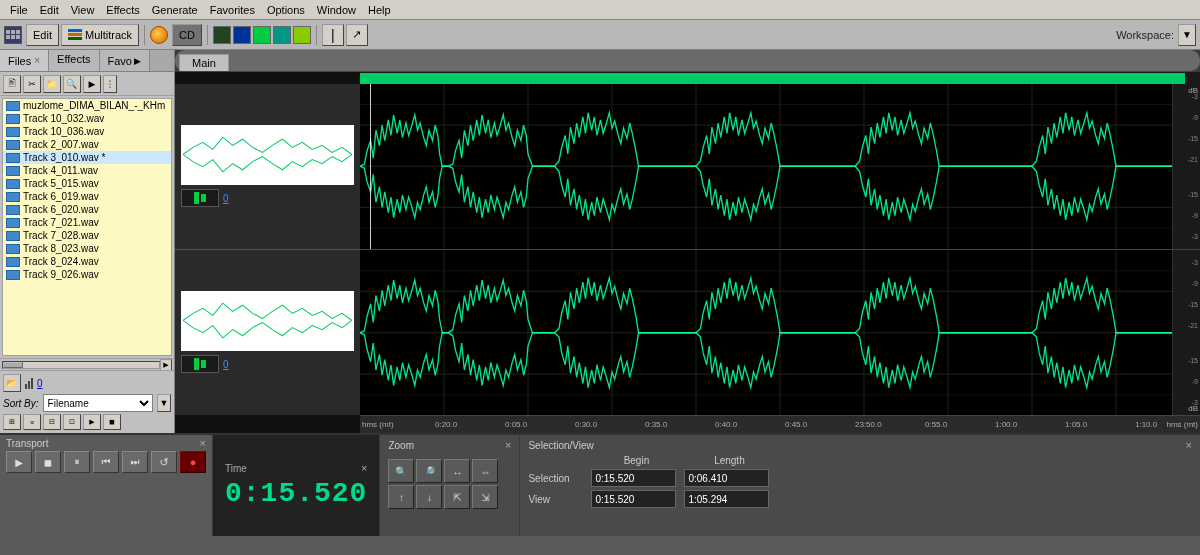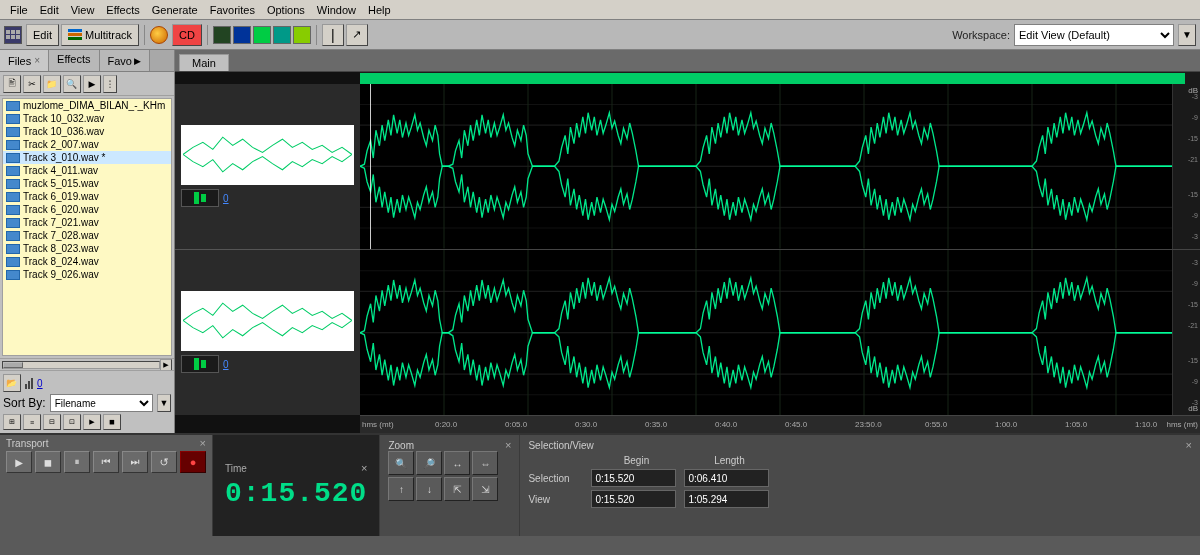--- a/index.html
+++ b/index.html
@@ -38,38 +38,35 @@
     <div style="width:14px; height:12px; display:flex; flex-direction:column; gap:1px; justify-content:center;">
       <div style="height:3px; background:#0066cc;"></div>
       <div style="height:3px; background:#cc6600;"></div>
       <div style="height:3px; background:#006600;"></div>
     </div>
     <span>Multitrack</span>
   </button>
   <div style="width:1px; height:20px; background:#888; margin:0 3px;"></div>
 
   <div style="width:18px;height:18px;border-radius:50%;background:radial-gradient(circle at 40% 40%, #ffcc44, #cc6600); border:1px solid #aa4400; margin-right:2px;"></div>
-  <button style="background:#ef4444; border:1px outset #999; padding:1px 6px; font-size:11px; cursor:pointer; height:22px;">CD</button>
+  <button style="background:#737373; border:1px outset #999; padding:1px 6px; font-size:11px; cursor:pointer; height:22px;">CD</button>
   <div style="width:1px; height:20px; background:#888; margin:0 3px;"></div>
 
   <div style="width:18px;height:18px;background:#224422;border:1px solid #666;cursor:pointer;"></div>
   <div style="width:18px;height:18px;background:#003399;border:1px solid #666;cursor:pointer;"></div>
   <div style="width:18px;height:18px;background:#00cc44;border:1px solid #666;cursor:pointer;"></div>
   <div style="width:18px;height:18px;background:#009988;border:1px solid #666;cursor:pointer;"></div>
   <div style="width:18px;height:18px;background:#88cc00;border:1px solid #666;cursor:pointer;"></div>
   <div style="width:1px; height:20px; background:#888; margin:0 3px;"></div>
 
   <div style="width:22px;height:22px;background:#d4d0c8;border:1px outset #999;cursor:pointer;display:flex;align-items:center;justify-content:center;font-size:14px;">|</div>
   <div style="width:22px;height:22px;background:#d4d0c8;border:1px outset #999;cursor:pointer;display:flex;align-items:center;justify-content:center;font-size:11px;">↗</div>
 
   <div style="margin-left:auto; font-size:11px; display:flex; align-items:center; gap:4px;">
     <span style="color:#222;">Workspace:</span>
-    <select style="font-size:11px; height:22px; background:#fff; border:1px solid #808080; min-width:160px;">
-      <option>Edit View (Default)</option>
-    </select>
     <button style="width:18px;height:22px;background:#d4d0c8;border:1px outset #999;cursor:pointer;font-size:10px;">▼</button>
   </div>
 </div>
 
 <div style="display:flex; height:383px;">
 
   <div style="width:175px; background:#c0c0c0; border-right:1px solid #808080; display:flex; flex-direction:column; flex-shrink:0;">
 
     <div style="display:flex; background:#a8a8a8; height:22px; border-bottom:1px solid #808080;">
       <div style="padding:3px 8px; font-size:11px; cursor:pointer; background:#c8c8c8; border-right:1px solid #888; display:flex;align-items:center;gap:3px;">
@@ -164,41 +161,41 @@
       <div style="display:flex;align-items:center;gap:4px;">
         <div style="width:18px;height:18px;background:#d4d0c8;border:1px outset #999;cursor:pointer;display:flex;align-items:center;justify-content:center;font-size:9px;">📂</div>
         <div style="display:flex;gap:1px;align-items:flex-end;">
           <div style="width:2px;height:5px;background:#444;"></div>
           <div style="width:2px;height:8px;background:#444;"></div>
           <div style="width:2px;height:11px;background:#444;"></div>
         </div>
         <span style="font-size:10px;color:#0000cc;text-decoration:underline;">0</span>
       </div>
       <div style="display:flex;align-items:center;gap:4px;">
-        <span style="font-size:12px;">Sort By:</span>
+        <span style="font-size:10px;font-style:italic;">Sort By:</span>
         <select style="font-size:10px;height:18px;background:#fff;border:1px solid #808080;flex:1;">
           <option>Filename</option>
         </select>
         <div style="width:14px;height:18px;background:#d4d0c8;border:1px outset #999;display:flex;align-items:center;justify-content:center;font-size:9px;cursor:pointer;">▼</div>
       </div>
 
       <div style="display:flex;align-items:center;gap:2px;">
         <div style="width:18px;height:16px;background:#d4d0c8;border:1px outset #999;cursor:pointer;font-size:7px;display:flex;align-items:center;justify-content:center;">⊞</div>
         <div style="width:18px;height:16px;background:#d4d0c8;border:1px outset #999;cursor:pointer;font-size:7px;display:flex;align-items:center;justify-content:center;">≡</div>
         <div style="width:18px;height:16px;background:#d4d0c8;border:1px outset #999;cursor:pointer;font-size:7px;display:flex;align-items:center;justify-content:center;">⊟</div>
         <div style="width:18px;height:16px;background:#d4d0c8;border:1px outset #999;cursor:pointer;font-size:7px;display:flex;align-items:center;justify-content:center;">⊡</div>
         <div style="width:18px;height:16px;background:#d4d0c8;border:1px outset #999;cursor:pointer;font-size:7px;display:flex;align-items:center;justify-content:center;">▶</div>
         <div style="width:18px;height:16px;background:#d4d0c8;border:1px outset #999;cursor:pointer;font-size:7px;display:flex;align-items:center;justify-content:center;">◼</div>
       </div>
     </div>
   </div>
 
   <div style="flex:1; display:flex; flex-direction:column; background:#3a3a3a; overflow:hidden;">
 
-    <div style="background:#6a6a6a; height:22px; display:flex; align-items:flex-end; border-bottom:1px solid #444;">
+    <div style="background:#6a6a6a; height:22px; display:flex; align-items:flex-end; border-bottom:1px solid #444;border-radius:10px;">
       <div style="background:#c0c0c0; padding:2px 12px; font-size:11px; border-top:1px solid #999; border-right:1px solid #999; border-left:1px solid #999; cursor:pointer; margin-left:4px;">Main</div>
     </div>
 
     <div style="flex:1; display:flex; flex-direction:column; background:#111; overflow:hidden;">
 
       <div style="height:12px; background:#1a1a1a; display:flex; margin-left:185px;">
         <div style="flex:1; height:100%; background:#00cc66; margin:1px 0;"></div>
         <div style="width:15px;height:100%;background:#1a1a1a;"></div>
       </div>
 
@@ -414,21 +411,21 @@
 
   <div style="background:#222; padding:4px 12px; display:flex; flex-direction:column; align-items:center; justify-content:center; min-width:160px; border-right:1px solid #3a3a3a;">
     <div style="display:flex;align-items:center;justify-content:space-between;width:100%;margin-bottom:4px;">
       <span style="font-size:10px;color:#aaa;">Time</span>
       <span style="font-size:11px;color:#aaa;cursor:pointer;">×</span>
     </div>
     <div style="font-size:28px;color:#00dd88;font-family:'Courier New',monospace;font-weight:bold;letter-spacing:1px;">0:15.520</div>
   </div>
 
   <div style="padding:4px 8px; display:flex; flex-direction:column; border-right:1px solid #3a3a3a; min-width:140px; background:#4a4a4a;">
-    <div style="display:flex;align-items:center;justify-content:space-between;margin-bottom:0;gap:36px;">
+    <div style="display:flex;align-items:center;justify-content:space-between;margin-bottom:8px;gap:36px;">
       <span style="font-size:10px;color:#ccc;">Zoom</span>
       <span style="font-size:11px;color:#aaa;cursor:pointer;">×</span>
     </div>
     <div style="display:grid;grid-template-columns:repeat(4,26px);grid-template-rows:repeat(2,24px);gap:2px;">
       <button style="background:#5a5a5a;border:1px outset #777;cursor:pointer;color:#ddd;font-size:10px;display:flex;align-items:center;justify-content:center;">🔍</button>
       <button style="background:#5a5a5a;border:1px outset #777;cursor:pointer;color:#ddd;font-size:10px;display:flex;align-items:center;justify-content:center;">🔎</button>
       <button style="background:#5a5a5a;border:1px outset #777;cursor:pointer;color:#ddd;font-size:10px;display:flex;align-items:center;justify-content:center;">↔</button>
       <button style="background:#5a5a5a;border:1px outset #777;cursor:pointer;color:#ddd;font-size:10px;display:flex;align-items:center;justify-content:center;">⇔</button>
       <button style="background:#5a5a5a;border:1px outset #777;cursor:pointer;color:#ddd;font-size:10px;display:flex;align-items:center;justify-content:center;">↑</button>
       <button style="background:#5a5a5a;border:1px outset #777;cursor:pointer;color:#ddd;font-size:10px;display:flex;align-items:center;justify-content:center;">↓</button>

